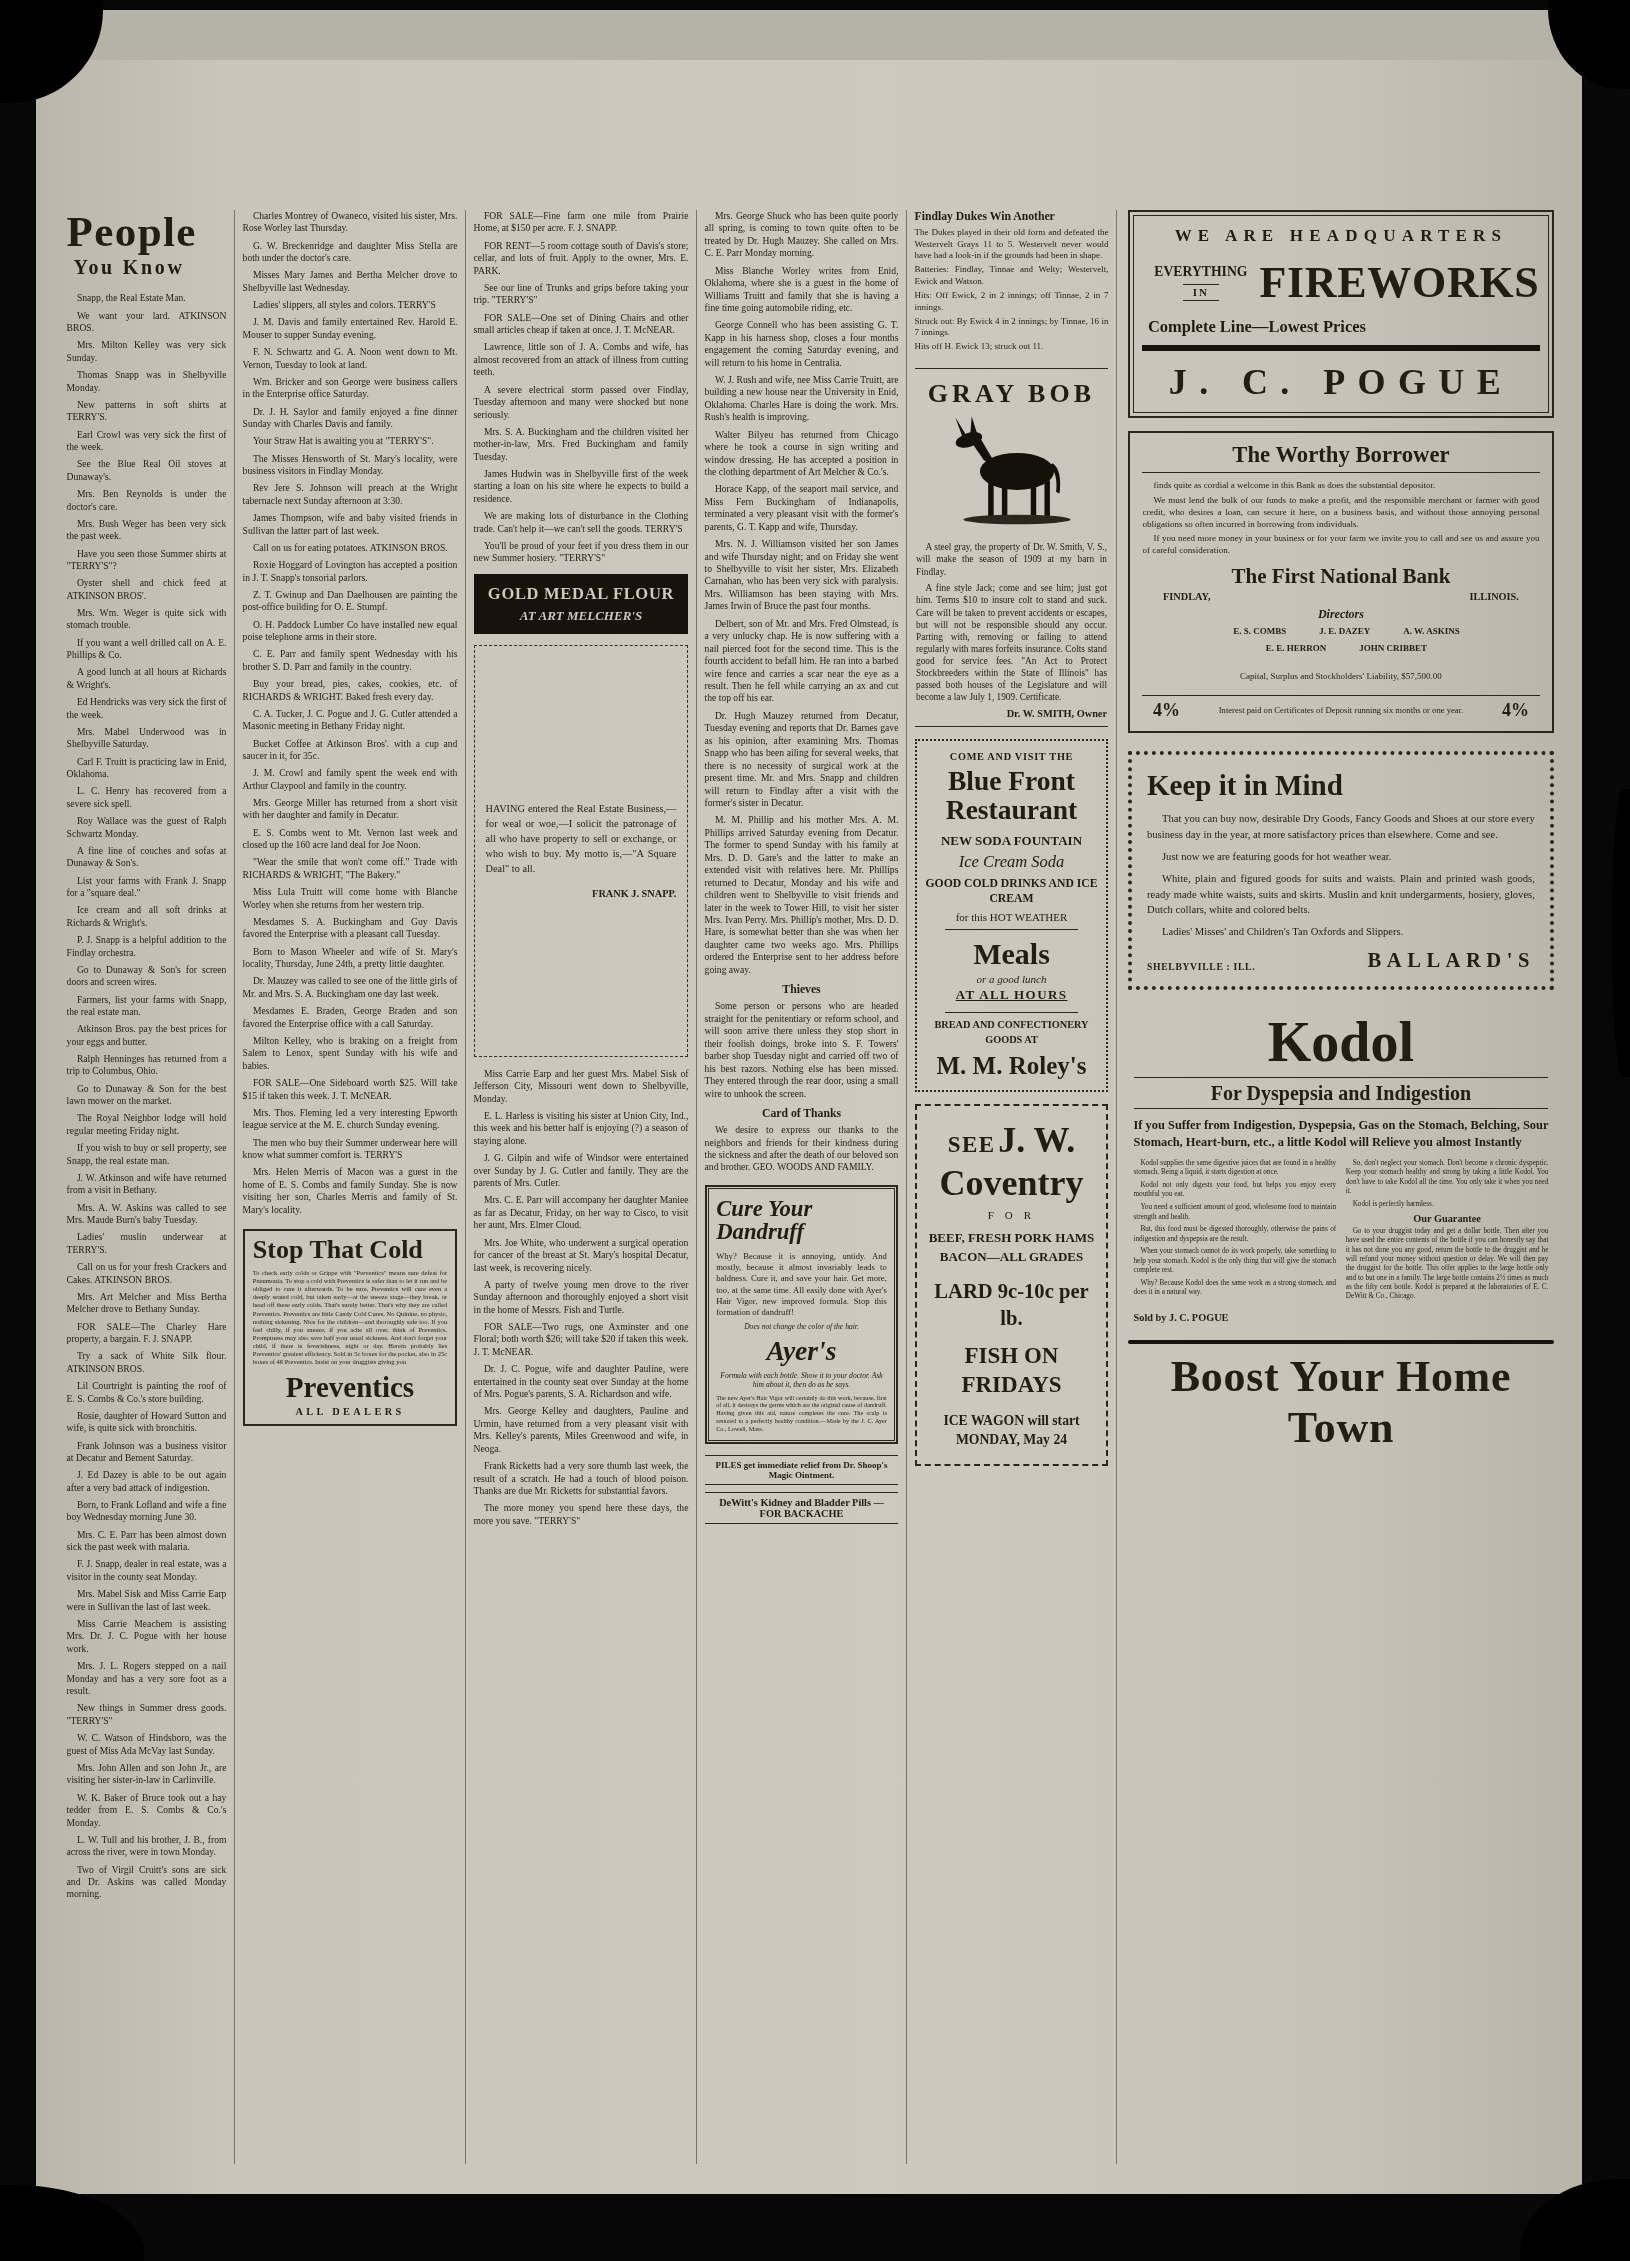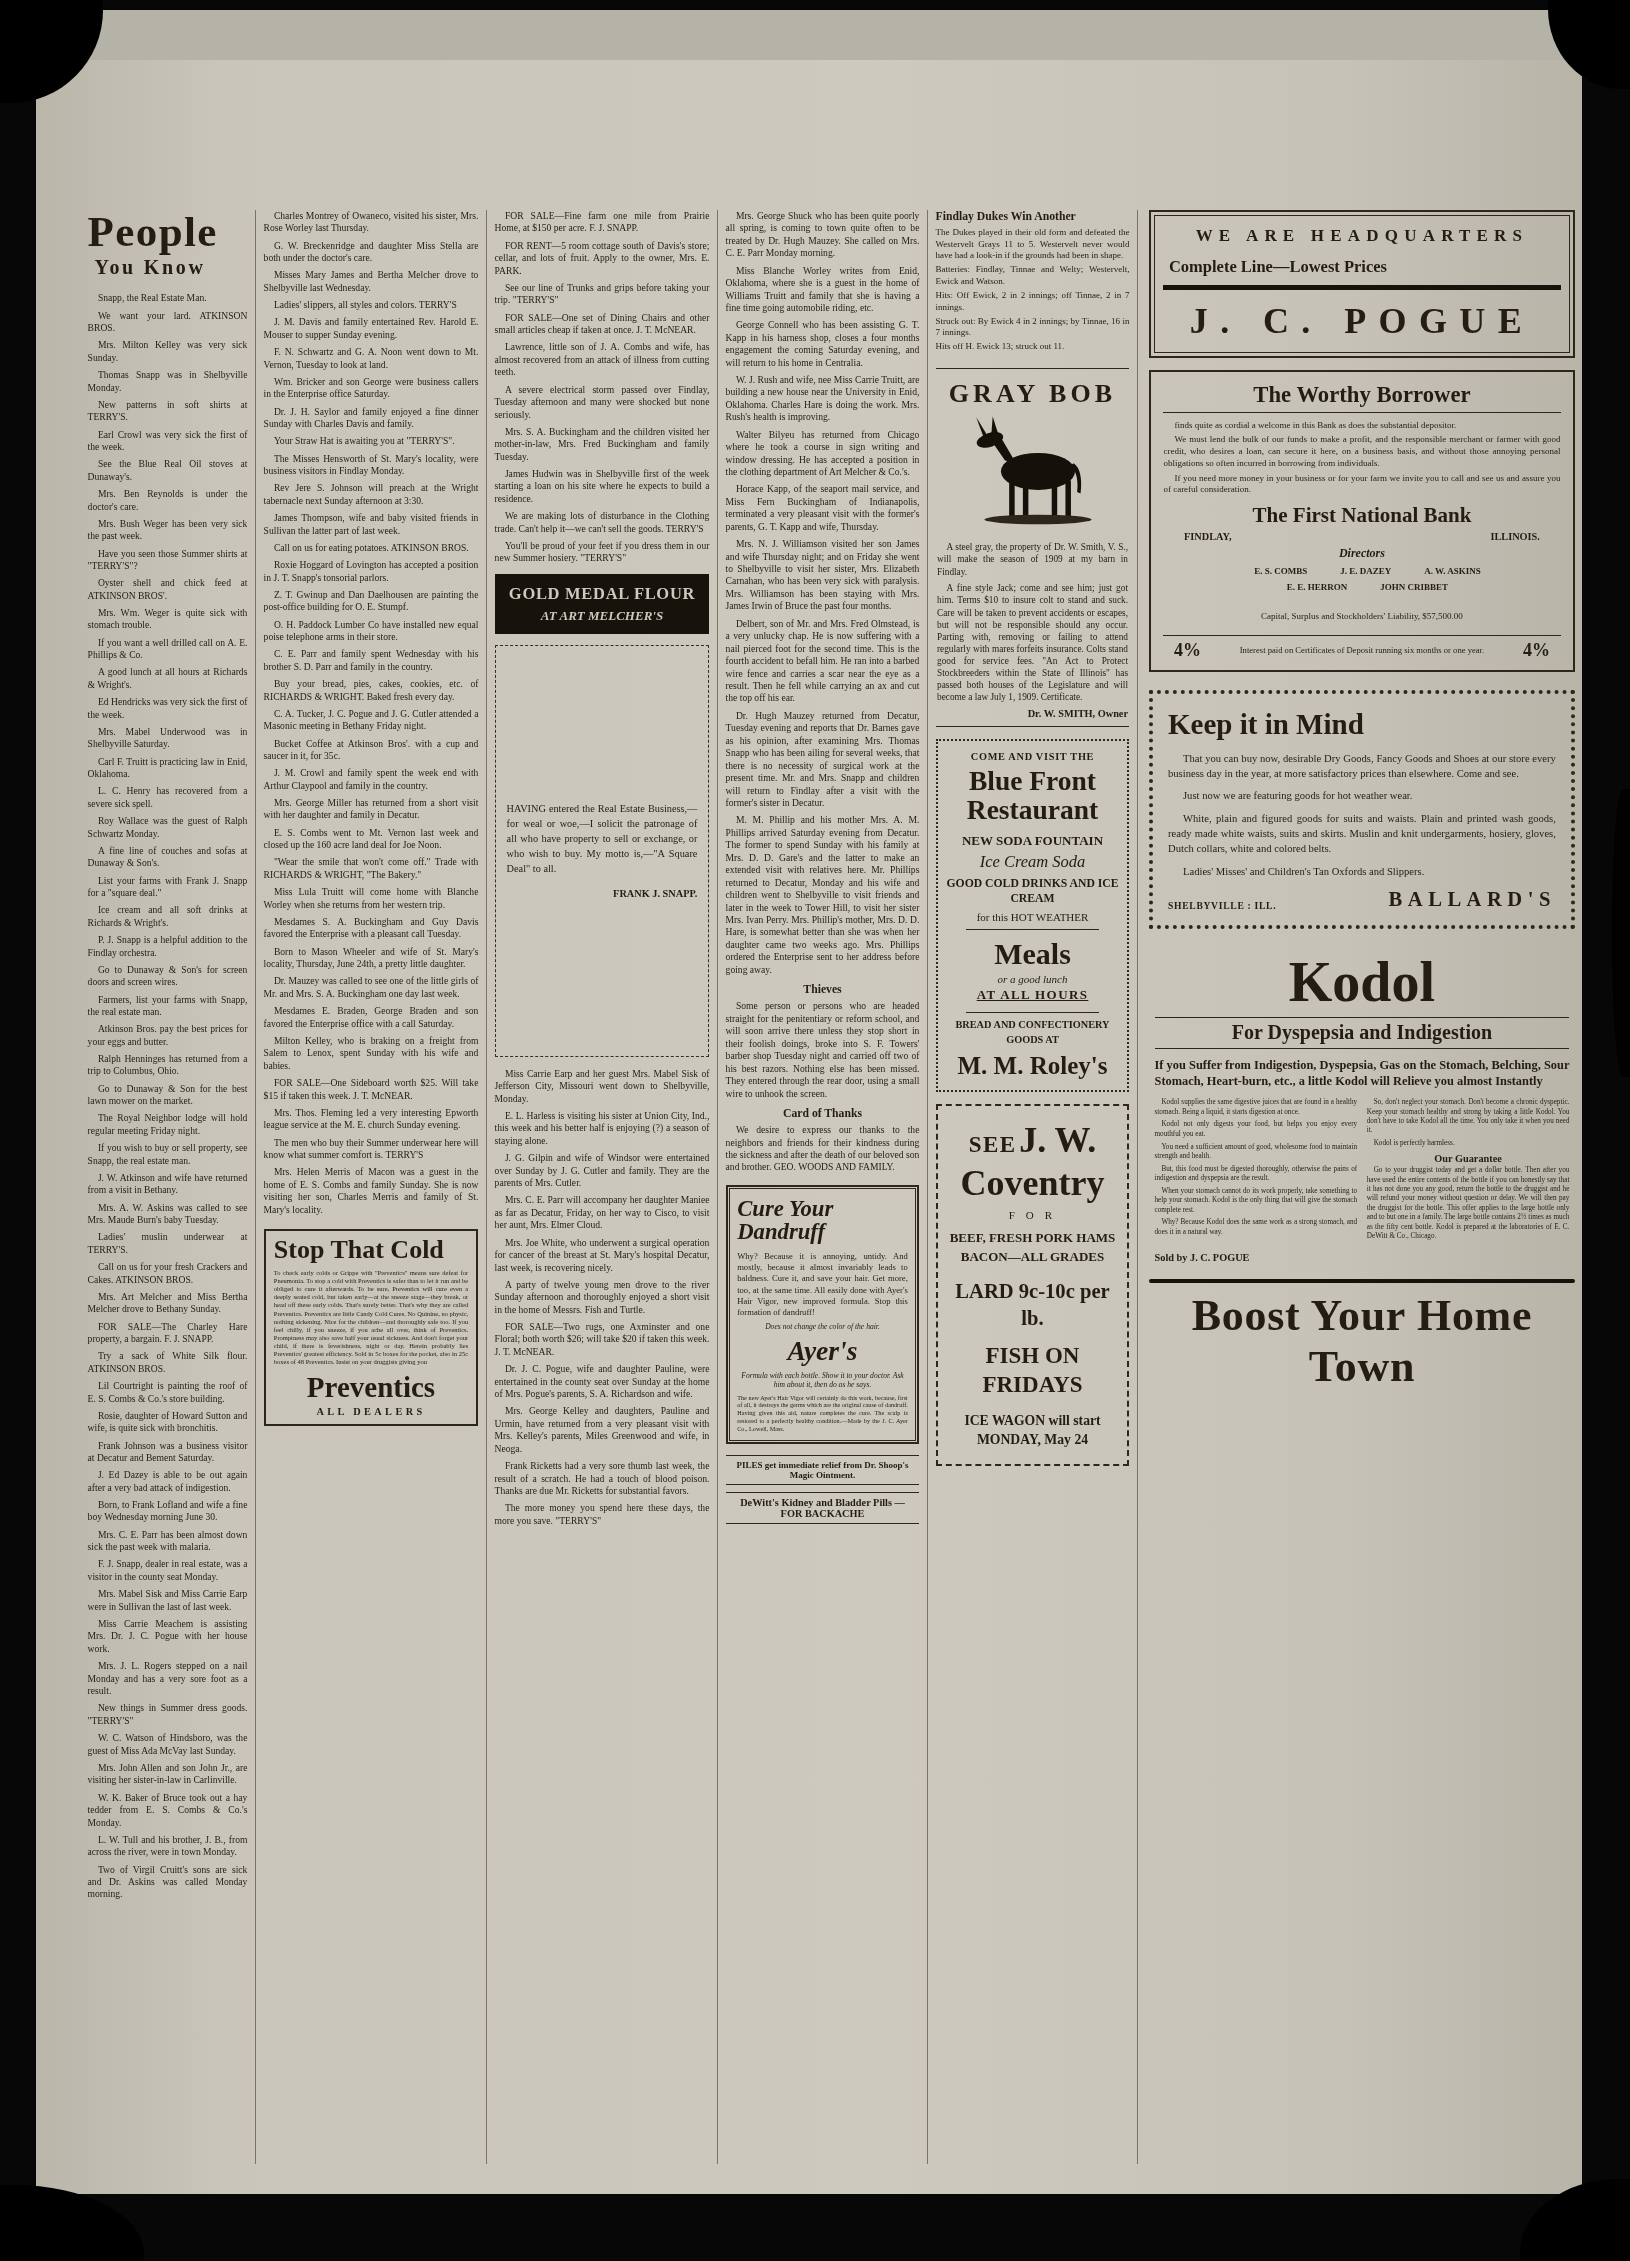--- a/index.html
+++ b/index.html
@@ -8,21 +8,21 @@
   .topstrip{position:absolute;left:0;top:9.6px;width:100%;height:52px;background:#b5b2a8;}
   .paper{position:absolute;left:36px;top:60px;width:1546px;height:2134px;
     background:linear-gradient(90deg,#bab6aa,#c9c5bb 12%,#cdc9be 55%,#c6c2b7 85%,#b8b4a8);}
   .blob{position:absolute;background:#000;}
   .blob.tl{left:0;top:0;width:103px;height:103px;border-radius:0 0 90% 0;}
   .blob.tr{right:0;top:0;width:82px;height:89px;border-radius:0 0 0 90%;}
   .blob.r1{right:0;top:789px;width:18px;height:288px;border-radius:60% 0 0 60%/50%;}
   .blob.bl{left:0;bottom:0;width:144px;height:76px;border-radius:0 90% 0 0;}
   .blob.br{right:0;bottom:0;width:110px;height:82px;border-radius:90% 0 0 0;}
 
-  .content{position:absolute;left:44px;top:150px;display:flex;height:1954px;overflow:hidden;}
+  .content{position:absolute;left:23px;top:150px;display:flex;height:1954px;overflow:hidden;}
   .col{flex:none;height:100%;overflow:hidden;padding:0 7.6px;border-right:0.7px solid #7a7462;}
   .col1{width:176px;} .col2{width:231px;} .col3{width:231px;} .col4{width:210px;} .col5{width:210px;}
   .colR{width:441px;border-right:none;padding:0 4.1px 0 11px;}
 
   .item{font-size:9.6px;line-height:1.3;margin-bottom:4.8px;text-indent:10.3px;text-align:justify;}
   .people-title{font-size:43px;font-weight:bold;letter-spacing:1.4px;line-height:1;}
   .people-sub{font-size:20px;font-weight:bold;letter-spacing:2.7px;margin:2.7px 0 13.7px 6.9px;}
 
   .ad{border:2.1px solid #2c261c;padding:6.9px 8.2px;margin:12.4px 0;}
   .ad.dotted{border:2.7px dotted #2c261c;}
@@ -382,20 +382,27 @@
         <div class="cv-products">BEEF, FRESH PORK HAMS BACON—ALL GRADES</div>
         <div class="cv-lard">LARD 9c-10c per lb.</div>
         <div class="cv-fish">FISH ON FRIDAYS</div>
         <div class="cv-ice">ICE WAGON will start MONDAY, May 24</div>
       </div>
     </div>
 
     <div class="col colR">
       <div class="ad fireworks">
         <div class="fw-head">WE ARE HEADQUARTERS</div>
+        <div class="fw-row">
+          <div class="fw-ev">
+            <div>EVERYTHING</div>
+            <span class="fw-in">IN</span>
+          </div>
+          <div class="fw-title">FIREWORKS</div>
+        </div>
         <div class="fw-line">Complete Line—Lowest Prices</div>
         <div class="fw-bar"></div>
         <div class="fw-name">J. C. POGUE</div>
       </div>
 
       <div class="bank">
         <div class="bank-title">The Worthy Borrower</div>
         <p>finds quite as cordial a welcome in this Bank as does the substantial depositor.</p>
         <p>We must lend the bulk of our funds to make a profit, and the responsible merchant or farmer with good credit, who desires a loan, can secure it here, on a business basis, and without those annoying personal obligations so often incurred in borrowing from individuals.</p>
         <p>If you need more money in your business or for your farm we invite you to call and see us and assure you of careful consideration.</p>

